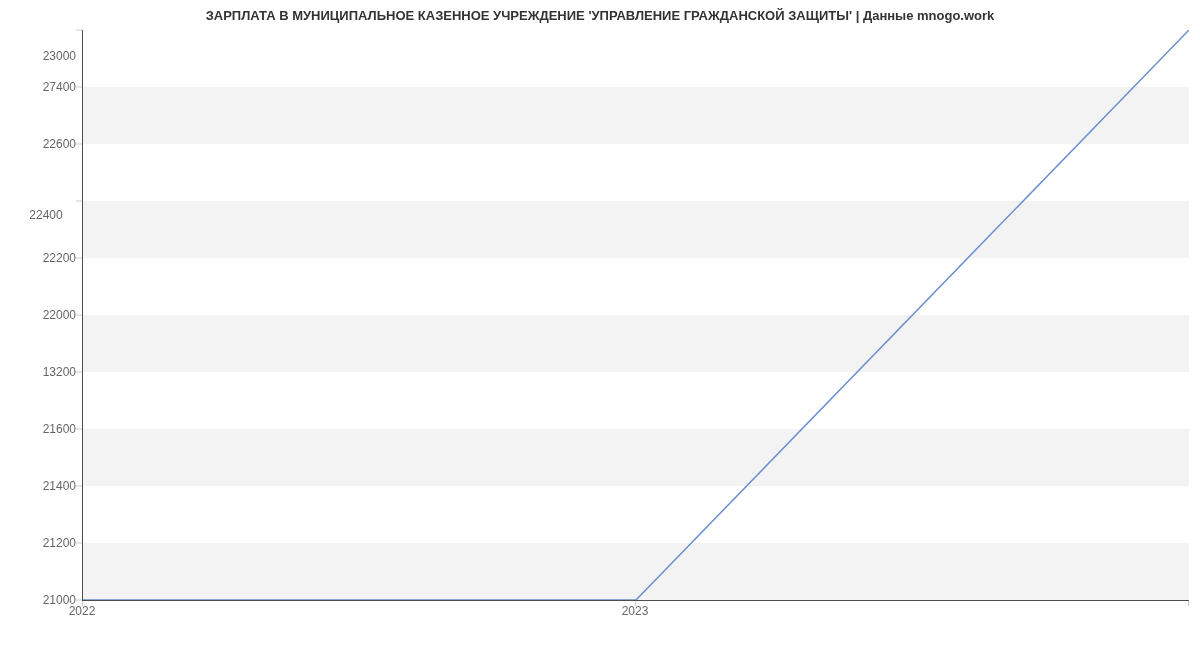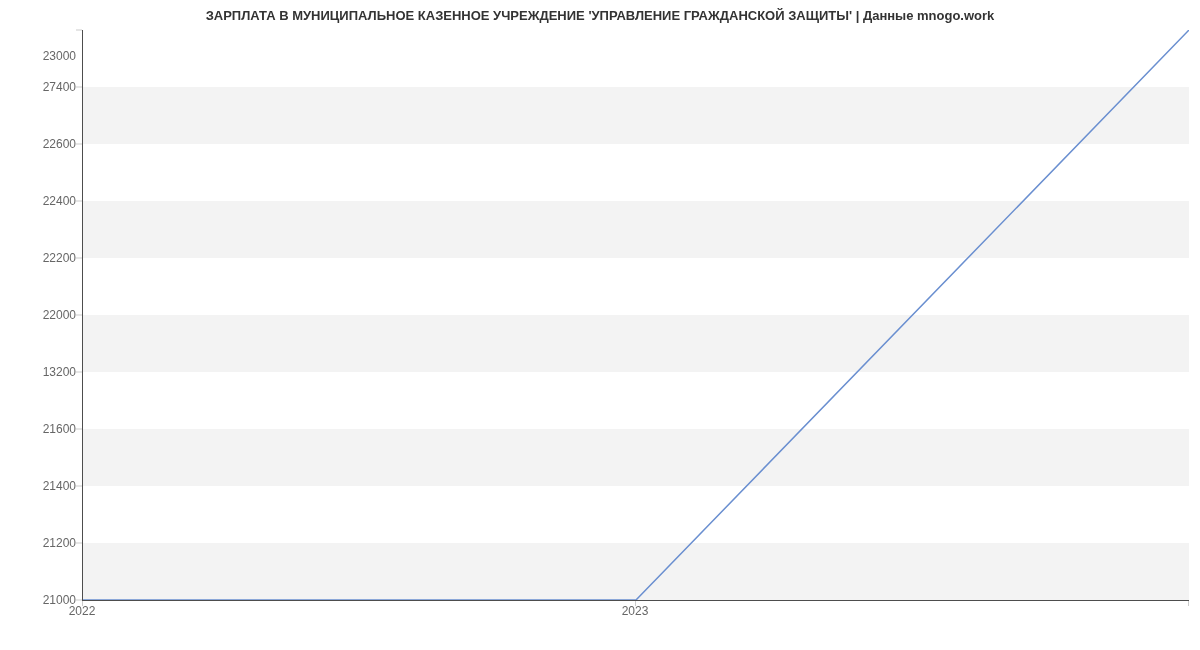--- a/index.html
+++ b/index.html
@@ -95,21 +95,21 @@
       <div class="y-label" style="top: 486px;">21400</div>
       <div class="tick-y" style="top: 486px;"></div>
       <div class="y-label" style="top: 429px;">21600</div>
       <div class="tick-y" style="top: 429px;"></div>
       <div class="y-label" style="top: 372px;">13200</div>
       <div class="tick-y" style="top: 372px;"></div>
       <div class="y-label" style="top: 315px;">22000</div>
       <div class="tick-y" style="top: 315px;"></div>
       <div class="y-label" style="top: 258px;">22200</div>
       <div class="tick-y" style="top: 258px;"></div>
-      <div class="y-label" style="top: 201px;">22400</div>
+      <div class="y-label" style="top: 215px; text-align: center;">22400</div>
       <div class="tick-y" style="top: 201px;"></div>
       <div class="y-label" style="top: 144px;">22600</div>
       <div class="tick-y" style="top: 144px;"></div>
       <div class="y-label" style="top: 87px;">27400</div>
       <div class="tick-y" style="top: 87px;"></div>
       <div class="y-label" style="top: 42px; margin-top: 14px;">23000</div>
       <div class="tick-y" style="top: 30px;"></div>
     </div>
 
   <div id="x-axis">

